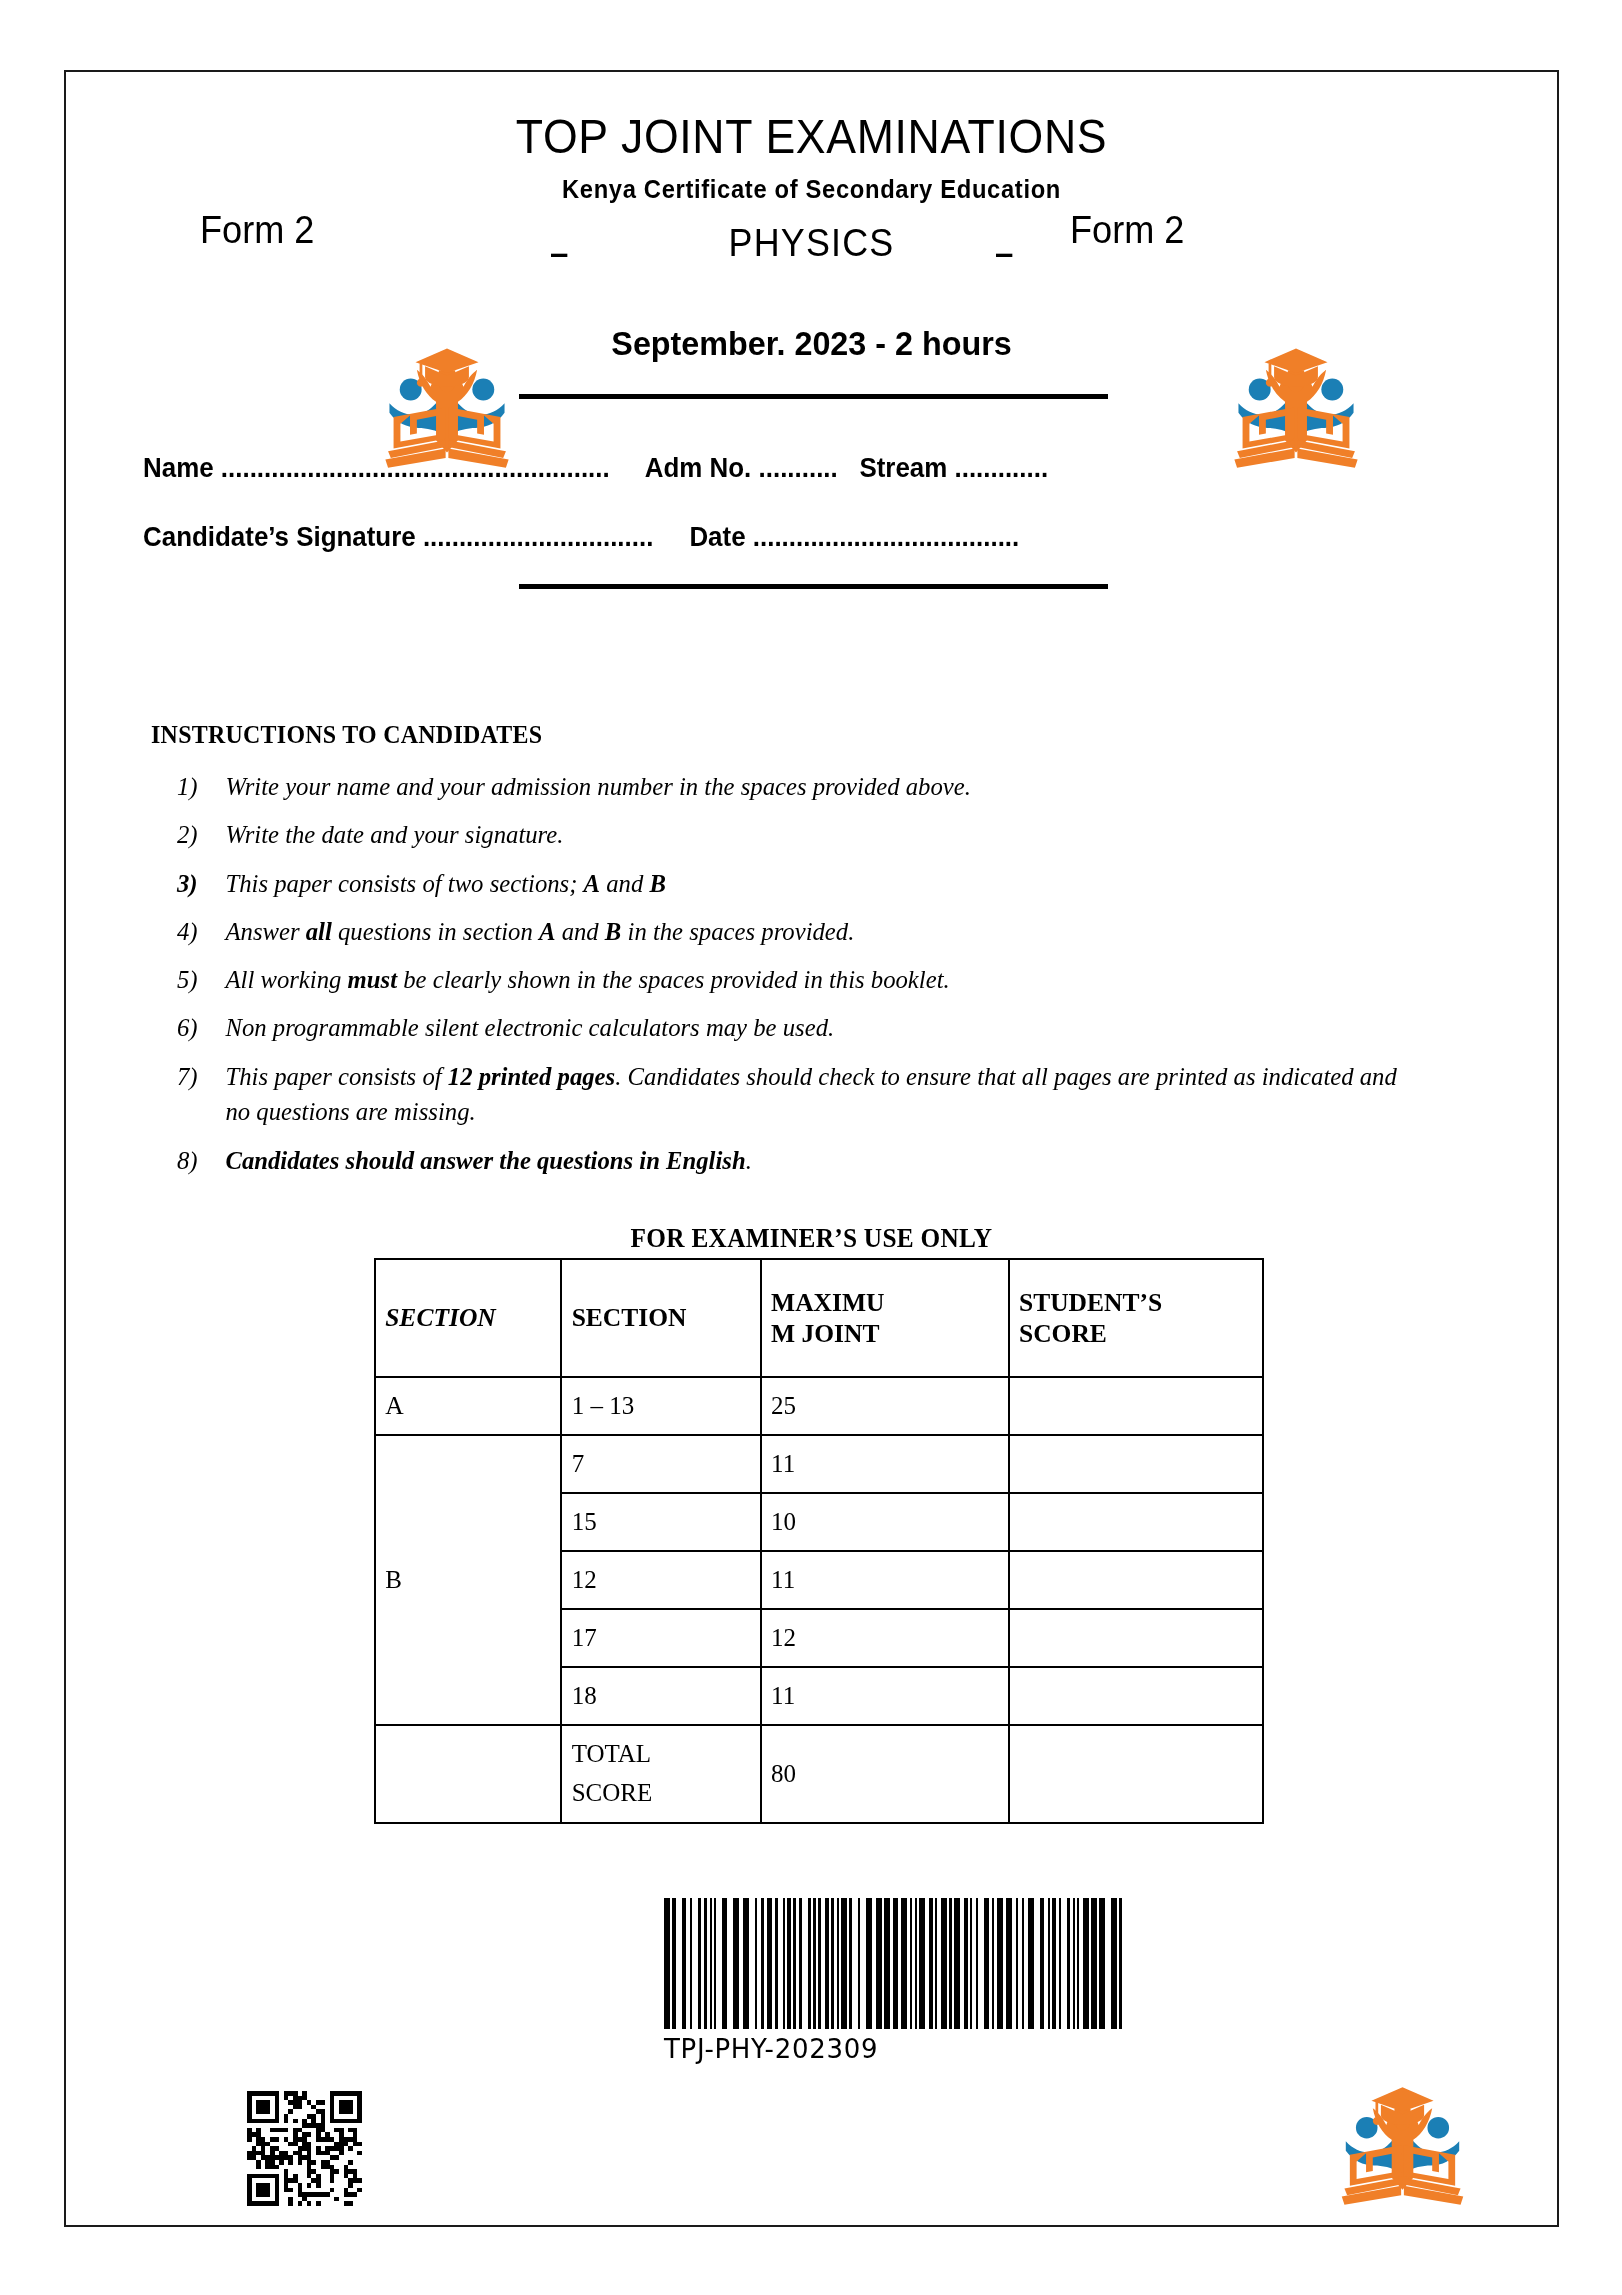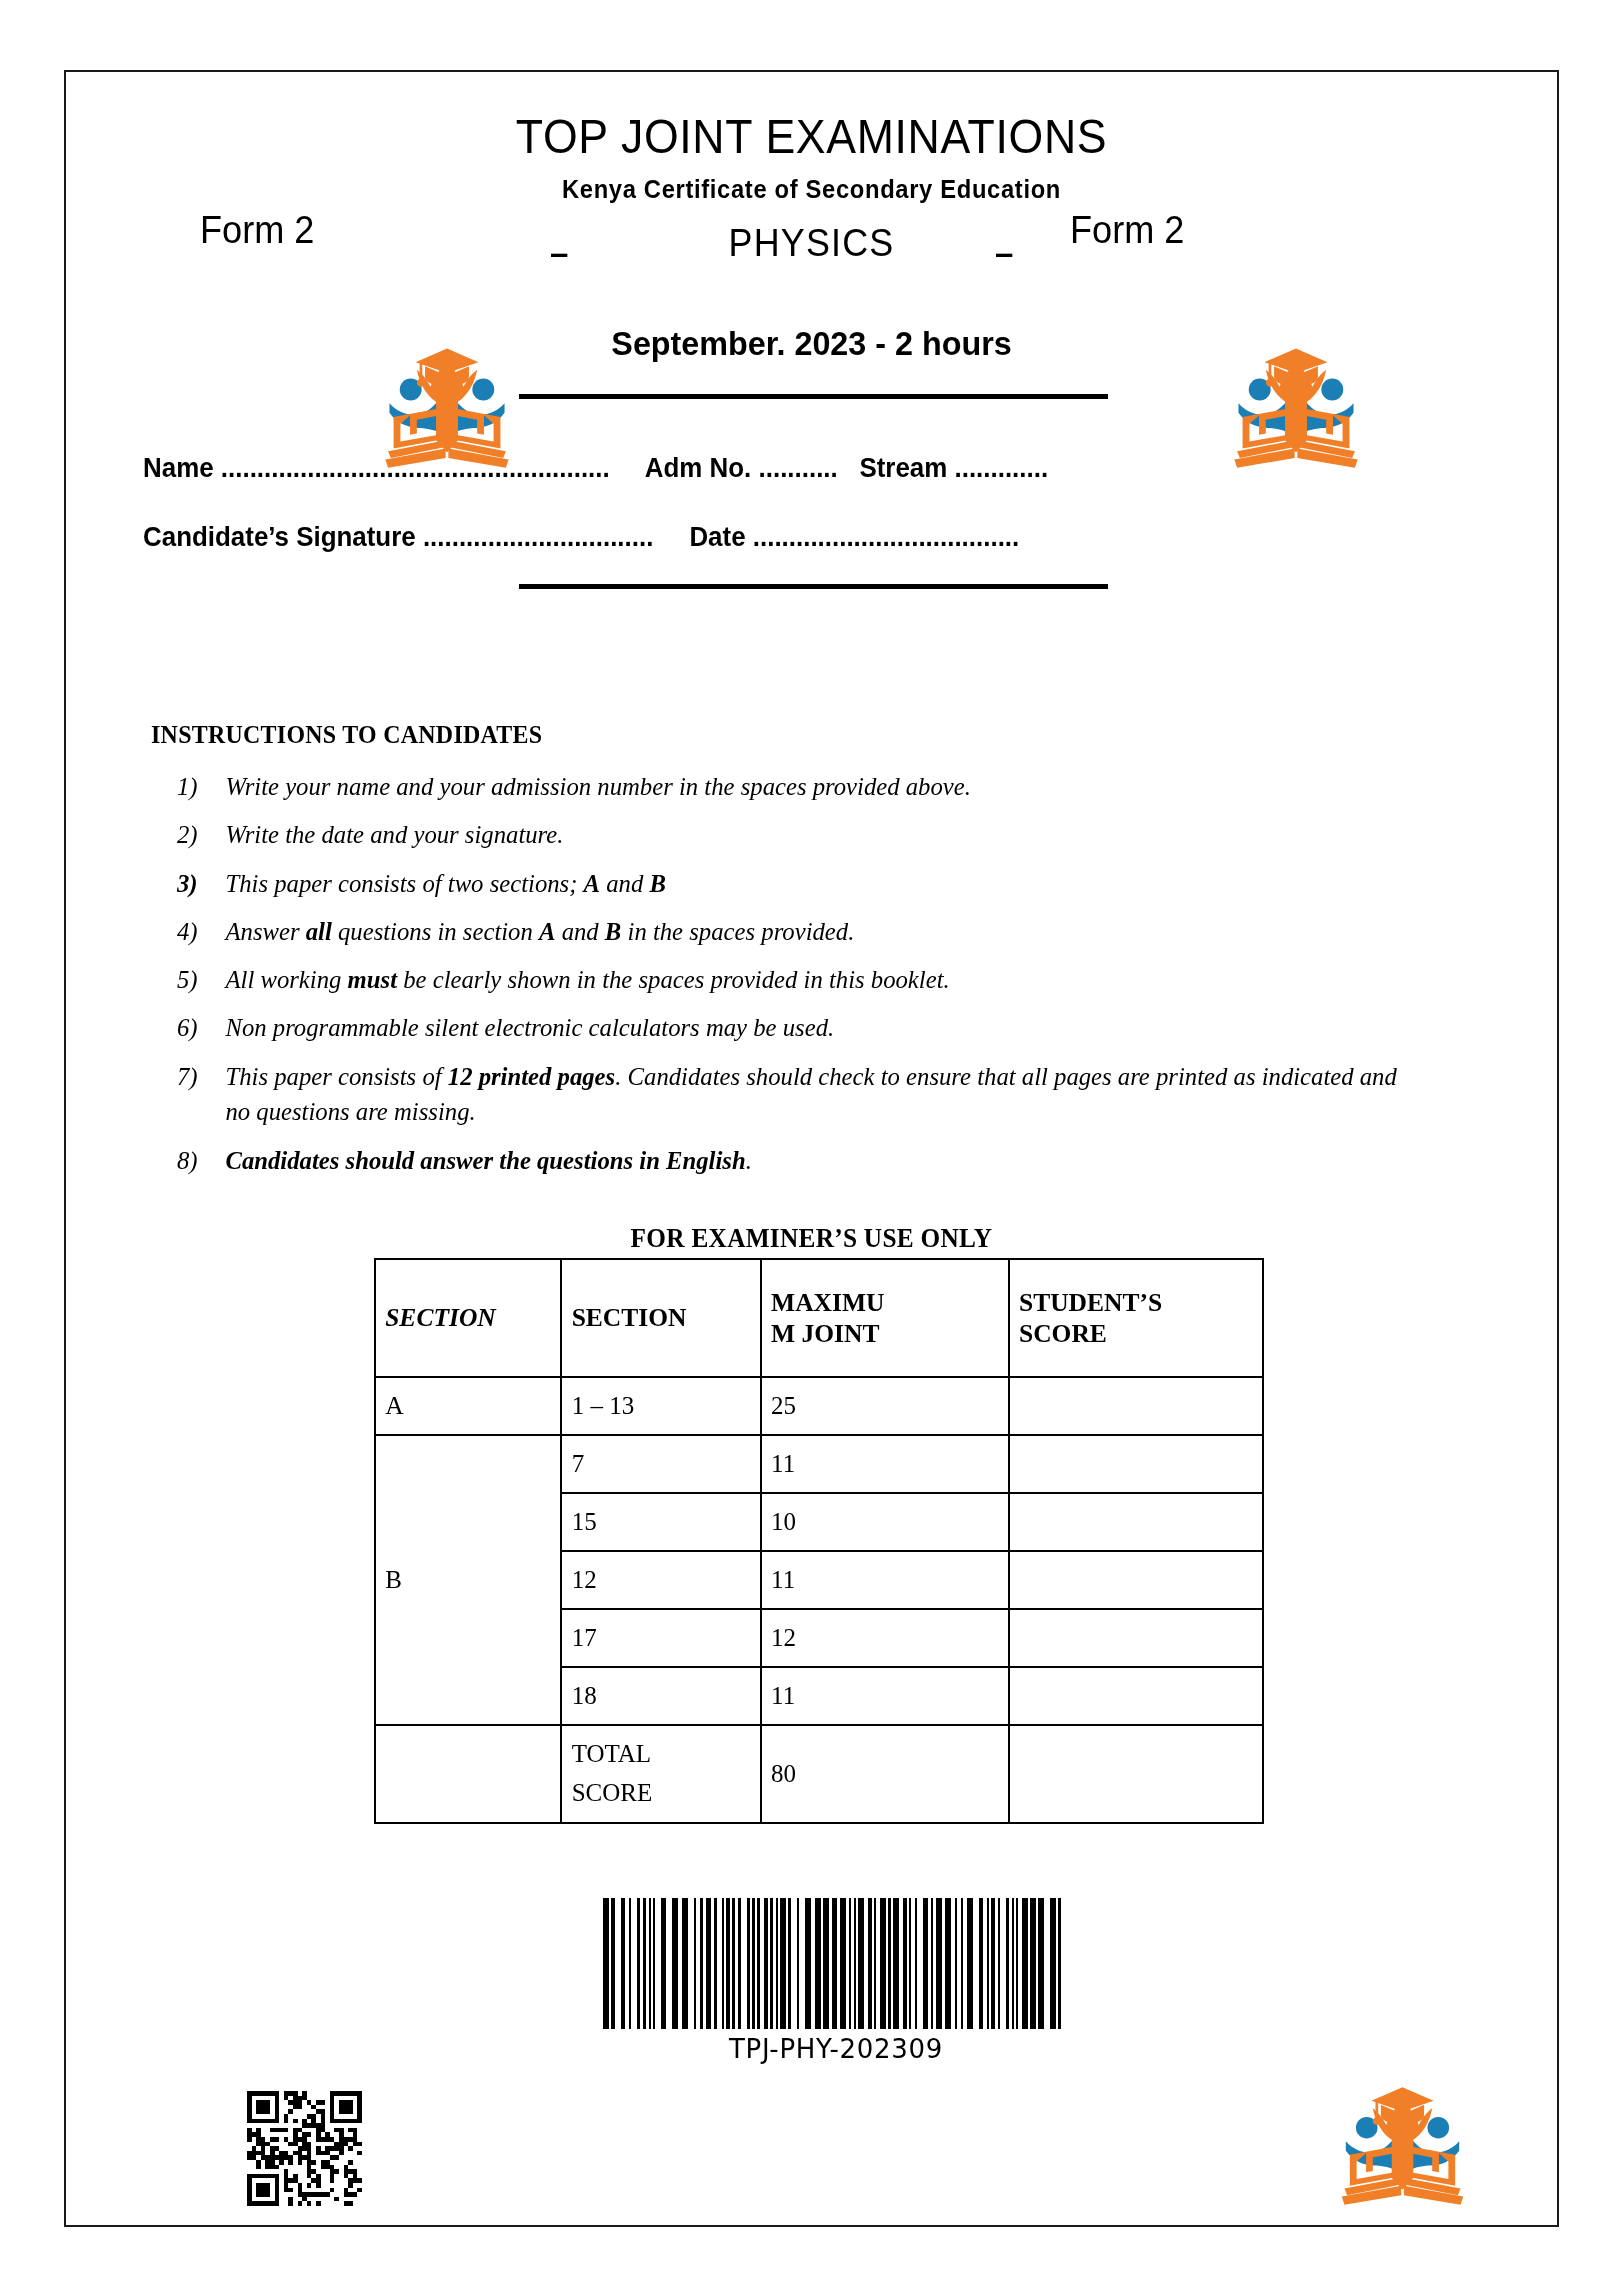--- a/index.html
+++ b/index.html
@@ -198,23 +198,22 @@
   #examiner-table td.sec-cell { vertical-align: middle; font-size: 25.5px; }
   #examiner-table td.sec-b { vertical-align: middle; }
   #examiner-table td.total-label {
     font-weight: 400;
     line-height: 1.55;
   }
 
   
   #barcode-wrap {
     position: absolute;
-    left: 537px; top: 1826px;
+    left: 598px; top: 1826px;
     width: 466px;
-    text-align: center;
   }
   #barcode-bars {
     height: 131px;
     display: flex;
     align-items: stretch;
     justify-content: flex-start;
   }
   #barcode-bars i {
     display: block;
     background: #000000;

